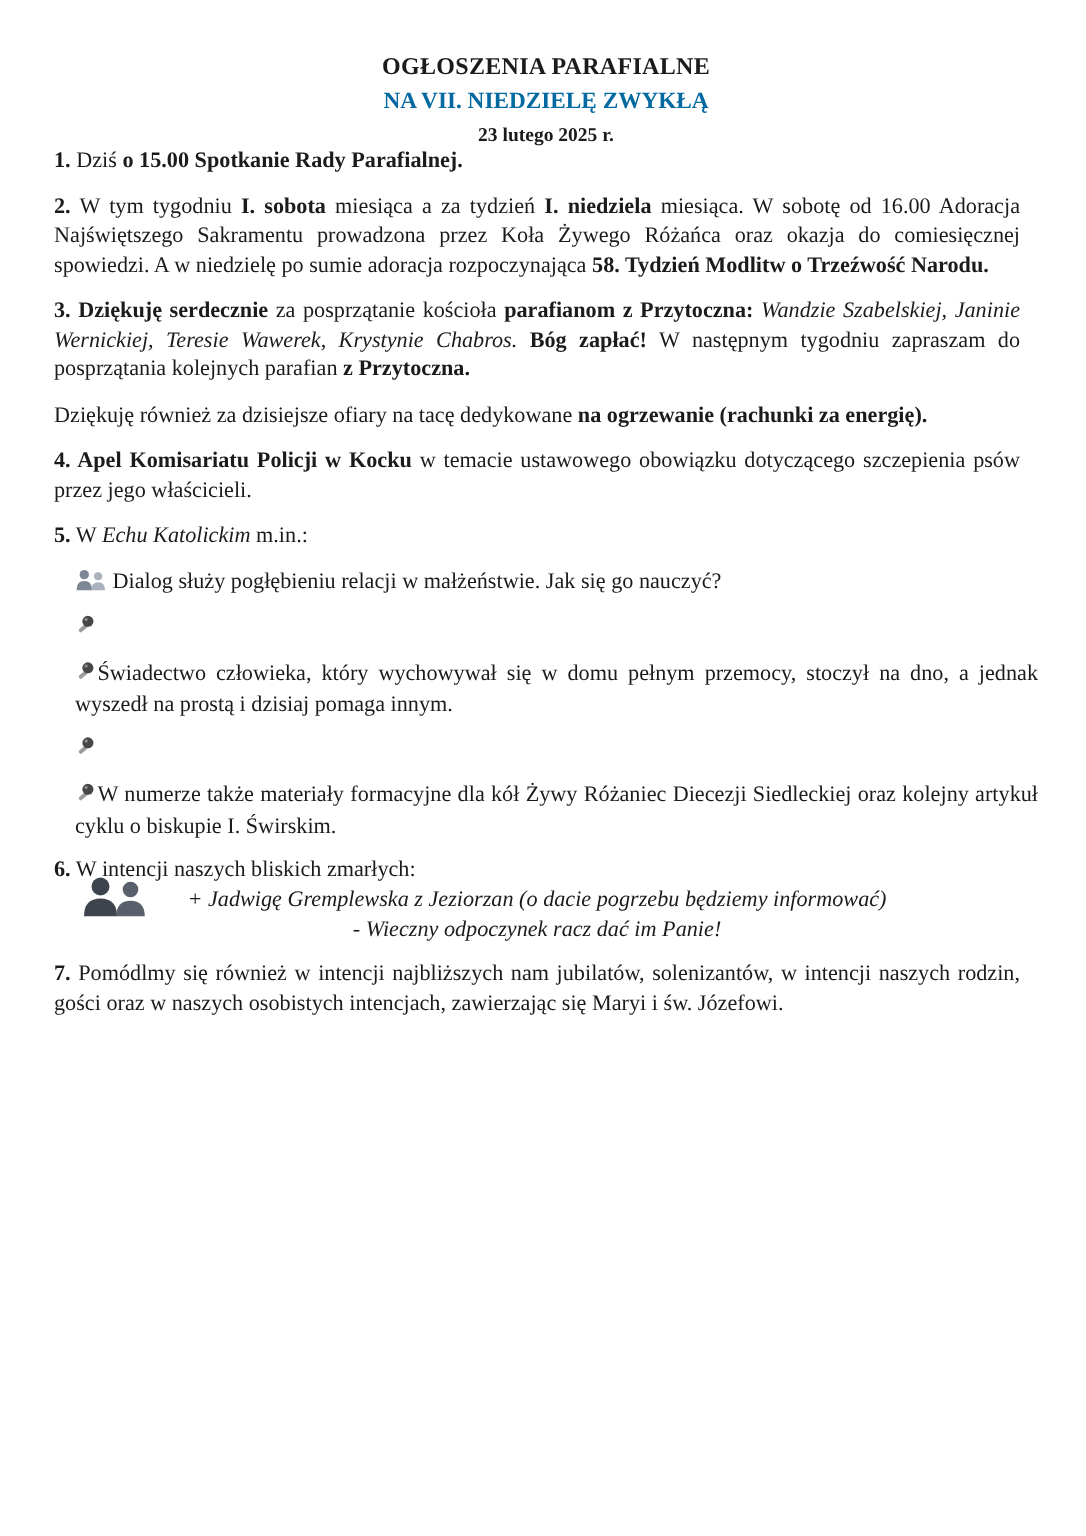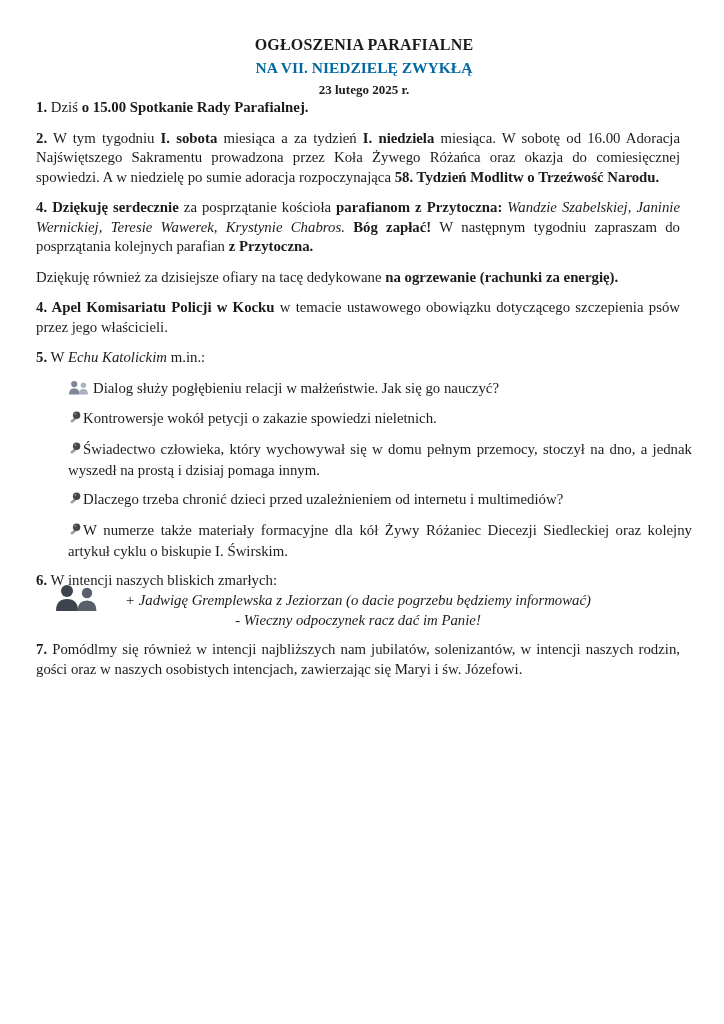--- a/index.html
+++ b/index.html
@@ -12,21 +12,21 @@
   .doc-header{text-align:center;}
   .doc-header .t1{font-weight:bold;font-size:16px;letter-spacing:.2px;}
   .doc-header .t2{font-weight:bold;font-size:15.5px;color:#0369a1;margin-top:5px;}
   .doc-header .t3{font-weight:bold;font-size:13px;margin-top:5px;}
   p.para, .para{
     font-size:14.8px;line-height:1.32;margin:0 12px 11px 0;
   }
   .just{text-align:justify;}
   b{font-weight:bold;}
   .it{font-style:italic;text-align:center;}
-  .bullets{margin:2px 0 2px 32px;}
+  .bullets{margin:2px 0 2px 14px;}
   .bullet{
     font-size:14.8px;line-height:1.32;margin:0 0 9px 0;text-align:justify;
   }
   .bicon{display:inline-block;vertical-align:-2px;margin-right:2px;}
   .bicon svg{display:inline-block;}
   .mem-lines div{line-height:1.35;}
   .bottom-clipart{
     position:absolute;left:54px;top:584px;width:50px;height:27px;
   }
 </style>
@@ -38,21 +38,21 @@
   <header class="doc-header">
     <div class="t1">OGŁOSZENIA PARAFIALNE</div>
     <div class="t2">NA VII. NIEDZIELĘ ZWYKŁĄ</div>
     <div class="t3">23 lutego 2025 r.</div>
   </header>
 
   <p class="para"><b>1.</b><span> Dziś </span><b>o 15.00 Spotkanie Rady Parafialnej.</b></p>
 
   <p class="para just"><b>2.</b><span> W tym tygodniu </span><b>I. sobota</b><span> miesiąca a za tydzień </span><b>I. niedziela</b><span> miesiąca. W sobotę od 16.00 Adoracja Najświętszego Sakramentu prowadzona przez Koła Żywego Różańca oraz okazja do comiesięcznej spowiedzi. A w niedzielę po sumie adoracja rozpoczynająca </span><b>58. Tydzień Modlitw o Trzeźwość Narodu.</b></p>
 
-  <p class="para just"><b>4. Dziękuję serdecznie</b><span> za posprzątanie kościoła </span><b>parafianom z Przytoczna:</b><span class="it"> Wandzie Szabelskiej, Janinie Wernickiej, Teresie Wawerek, Krystynie Chabros.</span><b> Bóg zapłać!</b><span> W następnym tygodniu zapraszam do posprzątania kolejnych parafian </span><b>z Przytoczna.</b></p>
+  <p class="para just"><b>3. Dziękuję serdecznie</b><span> za posprzątanie kościoła </span><b>parafianom z Przytoczna:</b><span class="it"> Wandzie Szabelskiej, Janinie Wernickiej, Teresie Wawerek, Krystynie Chabros.</span><b> Bóg zapłać!</b><span> W następnym tygodniu zapraszam do posprzątania kolejnych parafian </span><b>z Przytoczna.</b></p>
 
   <p class="para just"><span>Dziękuję również za dzisiejsze ofiary na tacę dedykowane </span><b>na ogrzewanie (rachunki za energię).</b></p>
 
   <p class="para just"><b>4. Apel Komisariatu Policji w Kocku</b><span> w temacie ustawowego obowiązku dotyczącego szczepienia psów przez jego właścicieli.</span></p>
 
   <p class="para"><b>5.</b><span> W </span><span class="it">Echu Katolickim</span><span> m.in.:</span></p>
 
   <div class="bullets">
 
     <div class="bullet">
@@ -62,37 +62,37 @@
         <circle cx="15.4" cy="5.2" r="2.7" fill="#aab2be"></circle>
         <path d="M10.8 14.5 q0-5.4 4.6-5.4 q4.6 0 4.6 5.4 z" fill="#aab2be"></path>
       </svg></span><span>Dialog służy pogłębieniu relacji w małżeństwie. Jak się go nauczyć?</span>
     </div>
 
     <div class="bullet">
       <span class="bicon"><svg width="13" height="14" viewBox="0 0 13 14">
         <rect x="2" y="7.5" width="7" height="2.6" rx="1.3" transform="rotate(-40 5.5 8.8)" fill="#9b9b9b"></rect>
         <circle cx="8.6" cy="4.2" r="3.7" fill="#474747"></circle>
         <circle cx="7.4" cy="3" r="1.1" fill="#8a8a8a"></circle>
-      </svg></span><span>Kontrowersje wokół petycji o zakazie spowiedzi nieletnich.</span>
+      </svg></span>
     </div>
 
     <div class="bullet">
       <span class="bicon"><svg width="13" height="14" viewBox="0 0 13 14">
         <rect x="2" y="7.5" width="7" height="2.6" rx="1.3" transform="rotate(-40 5.5 8.8)" fill="#9b9b9b"></rect>
         <circle cx="8.6" cy="4.2" r="3.7" fill="#474747"></circle>
         <circle cx="7.4" cy="3" r="1.1" fill="#8a8a8a"></circle>
       </svg></span><span>Świadectwo człowieka, który wychowywał się w domu pełnym przemocy, stoczył na dno, a jednak wyszedł na prostą i dzisiaj pomaga innym.</span>
     </div>
 
     <div class="bullet">
       <span class="bicon"><svg width="13" height="14" viewBox="0 0 13 14">
         <rect x="2" y="7.5" width="7" height="2.6" rx="1.3" transform="rotate(-40 5.5 8.8)" fill="#9b9b9b"></rect>
         <circle cx="8.6" cy="4.2" r="3.7" fill="#474747"></circle>
         <circle cx="7.4" cy="3" r="1.1" fill="#8a8a8a"></circle>
-      </svg></span><span>Dlaczego trzeba chronić dzieci przed uzależnieniem od internetu i multimediów?</span>
+      </svg></span>
     </div>
 
     <div class="bullet">
       <span class="bicon"><svg width="13" height="14" viewBox="0 0 13 14">
         <rect x="2" y="7.5" width="7" height="2.6" rx="1.3" transform="rotate(-40 5.5 8.8)" fill="#9b9b9b"></rect>
         <circle cx="8.6" cy="4.2" r="3.7" fill="#474747"></circle>
         <circle cx="7.4" cy="3" r="1.1" fill="#8a8a8a"></circle>
       </svg></span><span>W numerze także materiały formacyjne dla kół Żywy Różaniec Diecezji Siedleckiej oraz kolejny artykuł cyklu o biskupie I. Świrskim.</span>
     </div>
 

